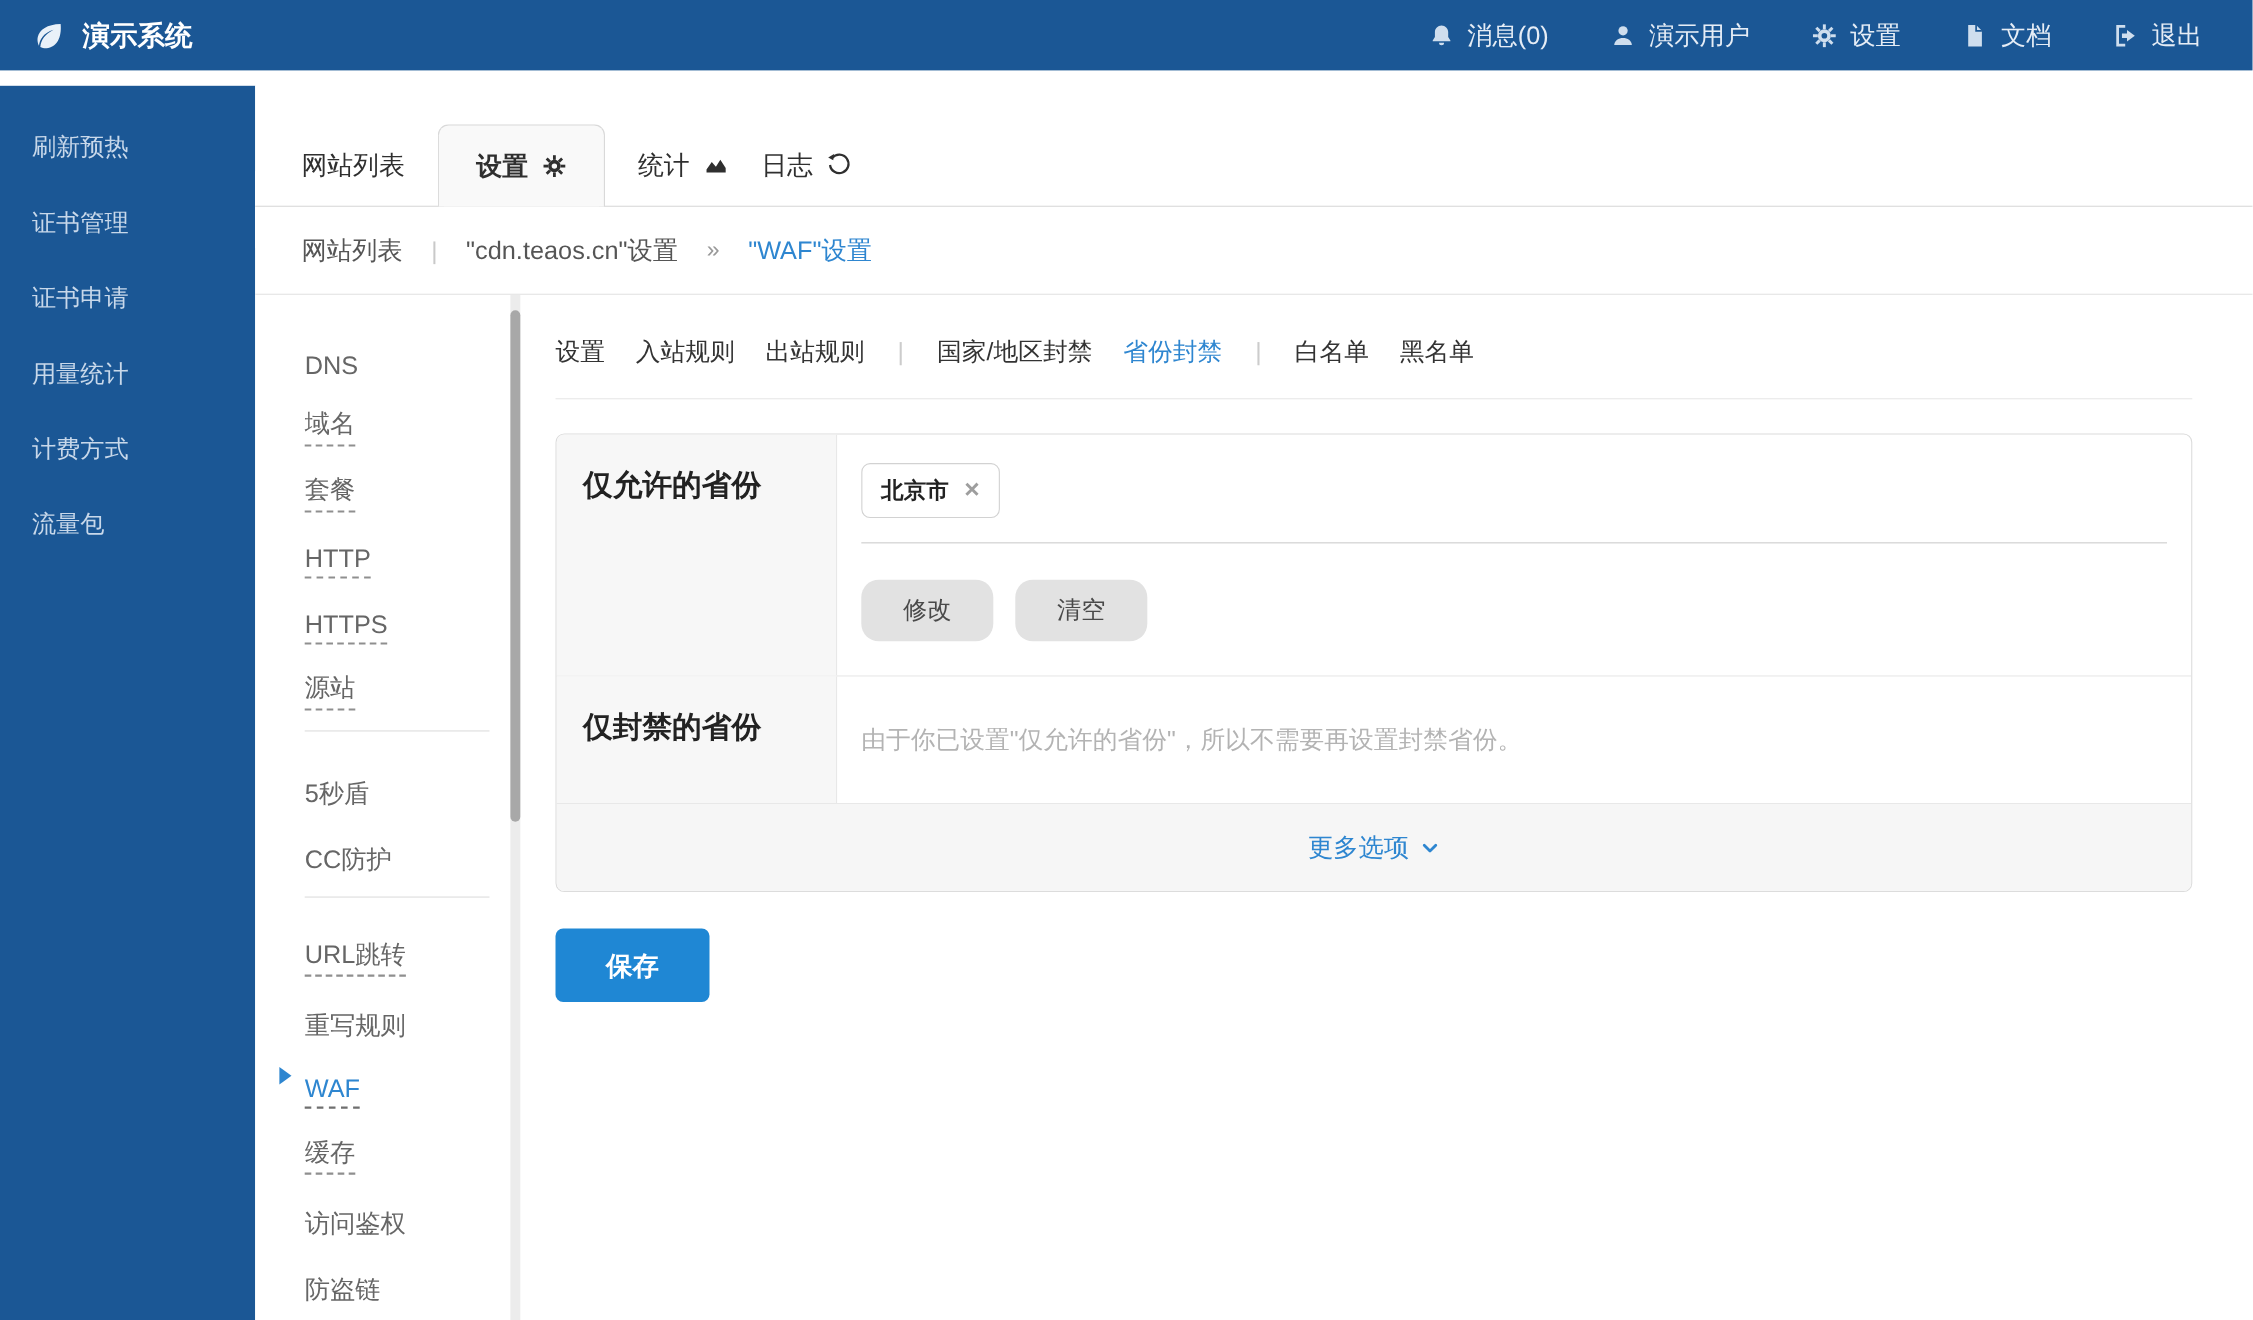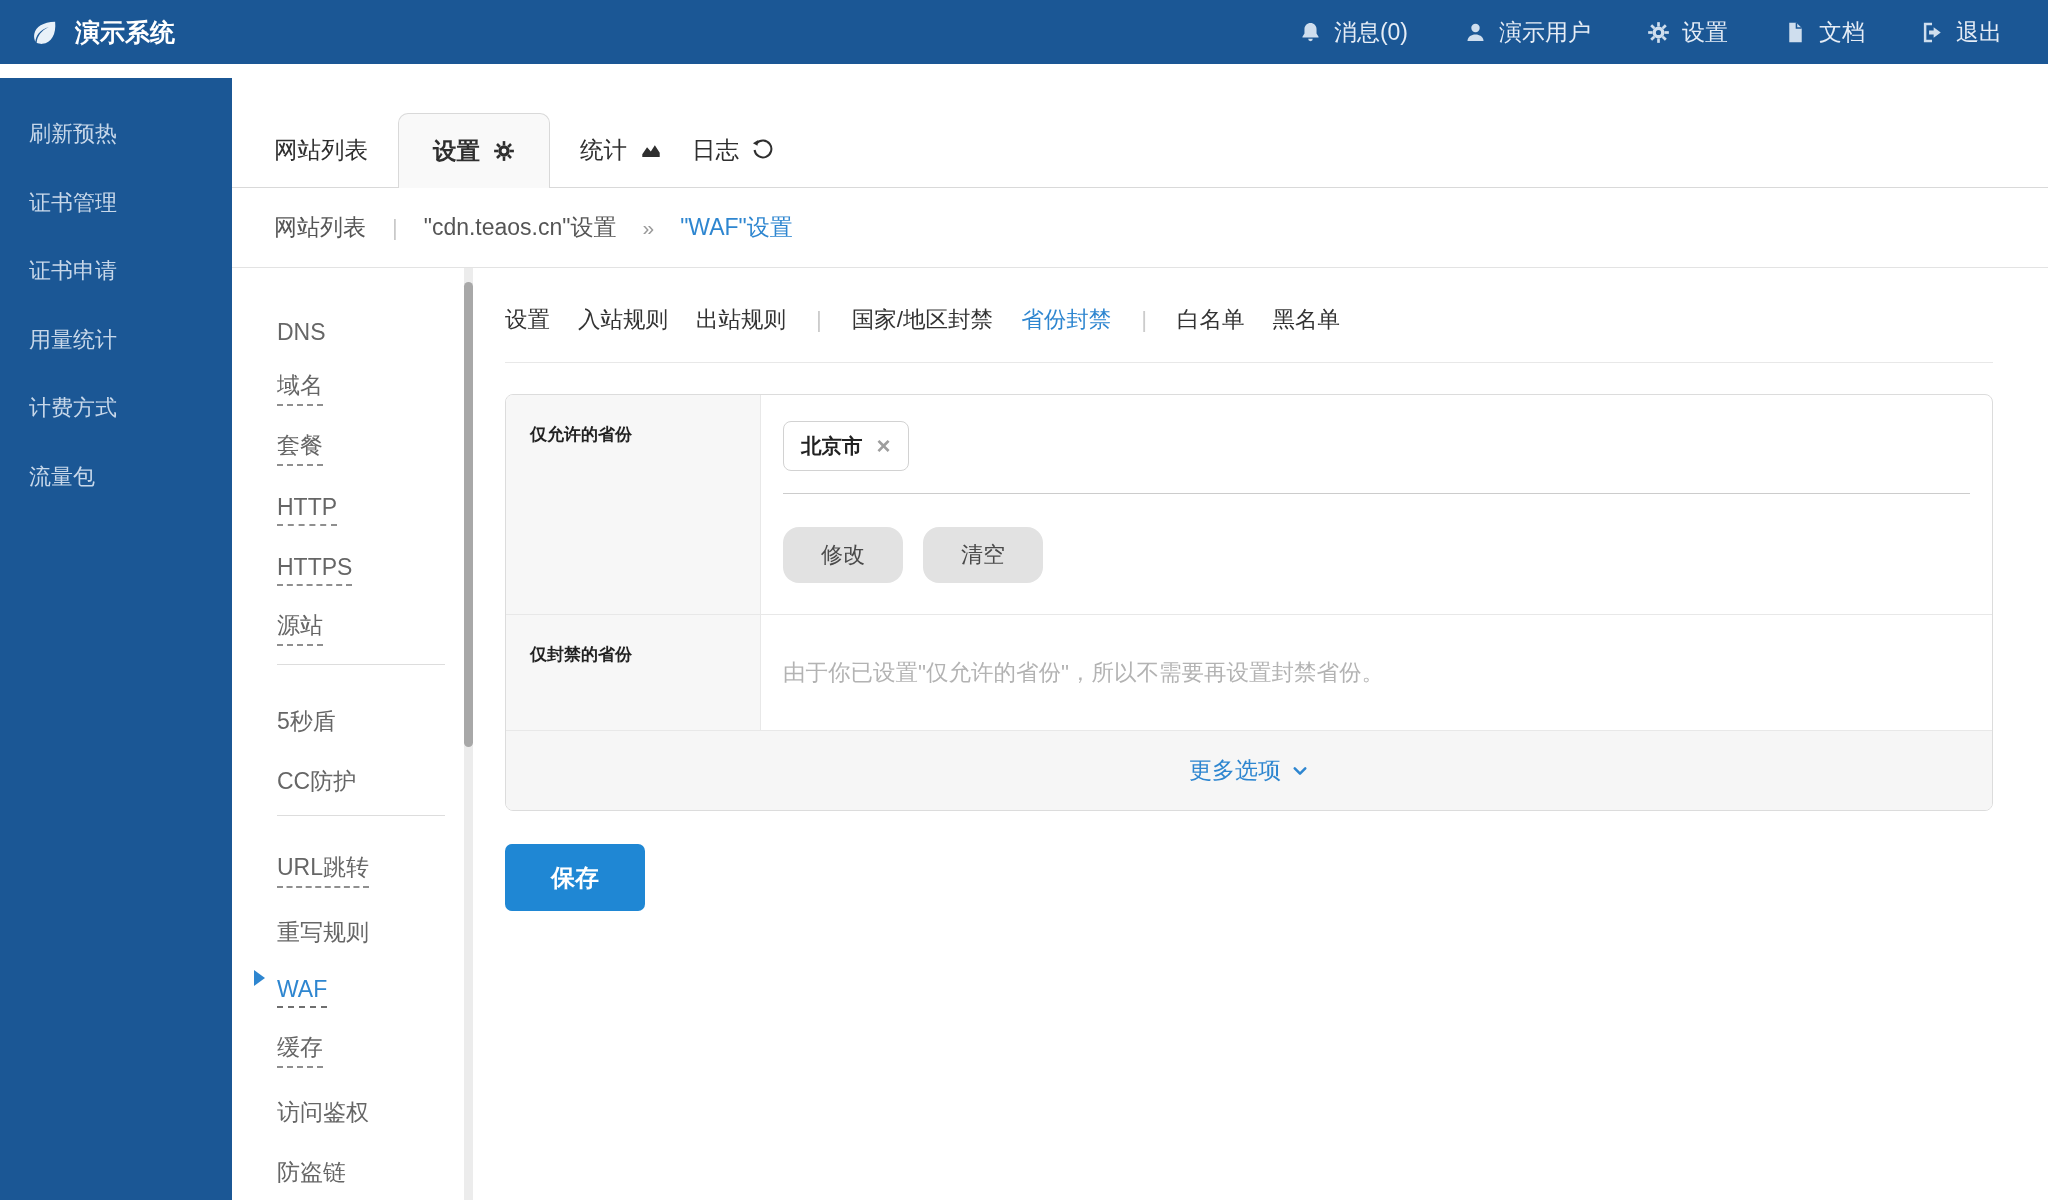--- a/index.html
+++ b/index.html
@@ -65,21 +65,21 @@
   .subtabs{display:flex;align-items:center;padding:36px 0 27px;border-bottom:1px solid #e8e8e8;
            font-size:22.5px;color:#333;gap:28px;}
   .subtab{cursor:pointer;white-space:nowrap;}
   .subtab.active{color:var(--blue);}
   .stsep{color:#ccc;padding:0 2px;cursor:default;}
 
   .formtable{margin-top:31px;border:1px solid #dcdcdc;border-radius:8px;overflow:hidden;}
   .frow{display:flex;border-bottom:1px solid #e8e8e8;}
   .frow.allowed{min-height:219px;}
   .flabel{width:255px;flex:none;box-sizing:border-box;background:#f7f7f7;border-right:1px solid #e8e8e8;
-          padding:28px 24px;font-size:17px;font-weight:bold;color:#222;}
+          padding:28px 24px;font-size:27px;font-weight:bold;color:#222;}
   .fcell{flex:1;padding:26px 22px;box-sizing:border-box;}
   .frow.banned .fcell{display:flex;align-items:center;min-height:115px;}
   .placeholder{color:#b3b3b3;font-size:22.5px;}
 
   .tag{display:inline-flex;align-items:center;gap:14px;border:1px solid #d2d2d2;border-radius:8px;
        padding:10px 17px;font-size:20.5px;font-weight:bold;color:#222;background:#fff;}
   .tag .x{color:#9e9e9e;font-weight:bold;font-size:24px;line-height:1;cursor:pointer;}
   .inputline{border-bottom:1px solid #ccc;margin-top:22px;}
   .btnrow{display:flex;gap:20px;margin-top:33px;}
   .graybtn{width:120px;height:56px;background:#e2e2e2;border:none;border-radius:16px;font-size:22px;

